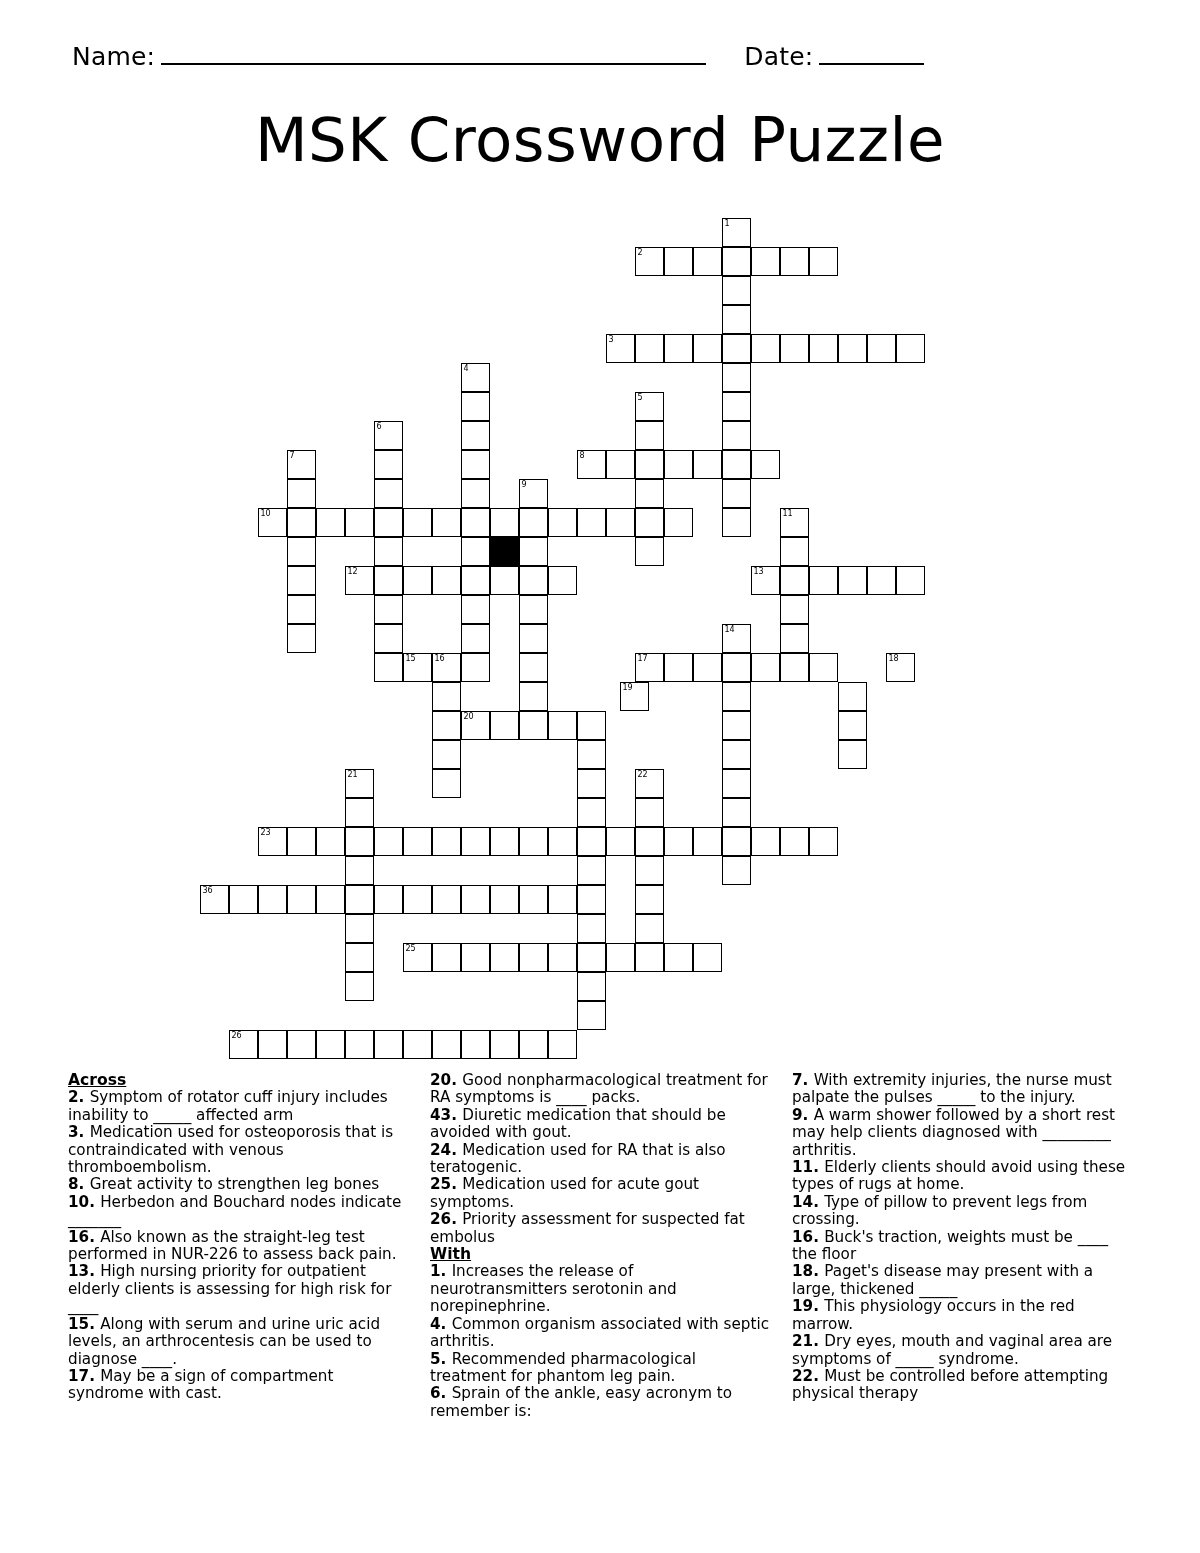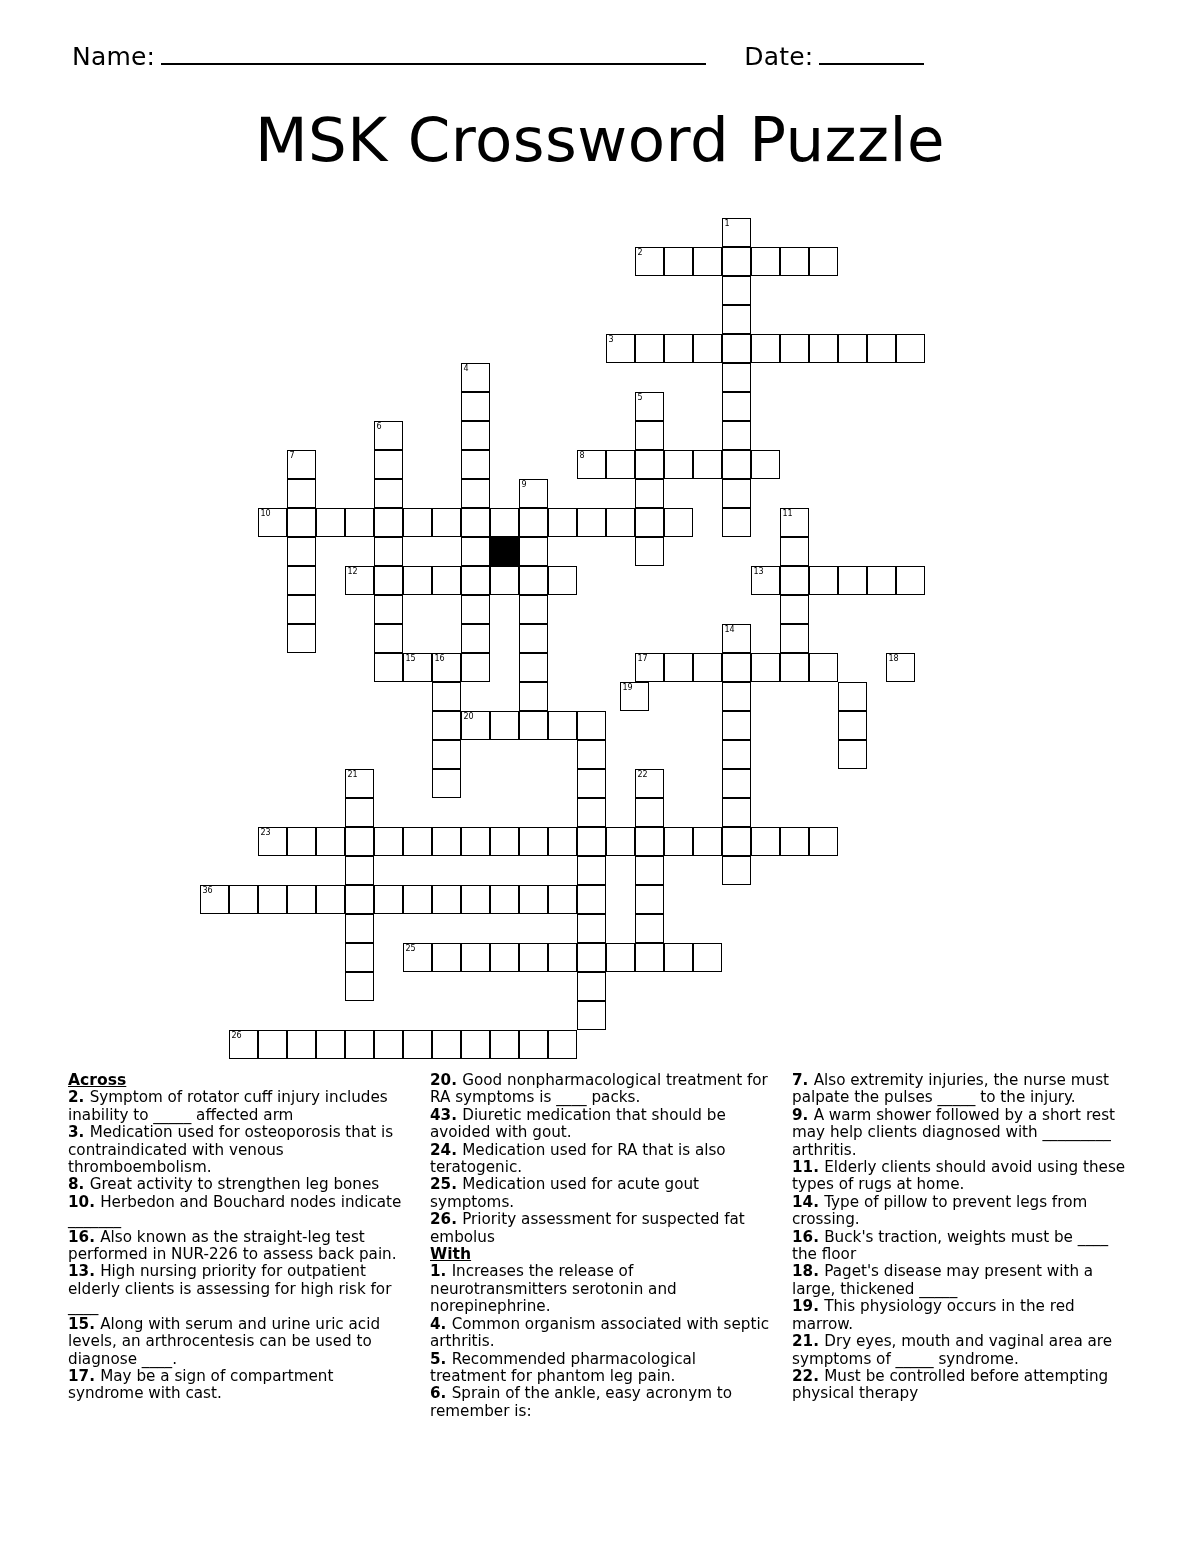--- a/index.html
+++ b/index.html
@@ -404,21 +404,21 @@
         <p class="clue"><b>24. </b><span>Medication used for RA that is also teratogenic.</span></p>
         <p class="clue"><b>25. </b><span>Medication used for acute gout symptoms.</span></p>
         <p class="clue"><b>26. </b><span>Priority assessment for suspected fat embolus</span></p>
         <div class="sec-head">With</div>
         <p class="clue"><b>1. </b><span>Increases the release of neurotransmitters serotonin and norepinephrine.</span></p>
         <p class="clue"><b>4. </b><span>Common organism associated with septic arthritis.</span></p>
         <p class="clue"><b>5. </b><span>Recommended pharmacological treatment for phantom leg pain.</span></p>
         <p class="clue"><b>6. </b><span>Sprain of the ankle, easy acronym to remember is:</span></p>
       </div>
     <div class="clue-col right" id="col-right">
-        <p class="clue"><b>7. </b><span>Also extremity injuries, the nurse must palpate the pulses _____ to the injury.</span></p>
+        <p class="clue"><b>7. </b><span>With extremity injuries, the nurse must palpate the pulses _____ to the injury.</span></p>
         <p class="clue"><b>9. </b><span>A warm shower followed by a short rest may help clients diagnosed with _________ arthritis.</span></p>
         <p class="clue"><b>11. </b><span>Elderly clients should avoid using these types of rugs at home.</span></p>
         <p class="clue"><b>14. </b><span>Type of pillow to prevent legs from crossing.</span></p>
         <p class="clue"><b>16. </b><span>Buck's traction, weights must be ____ the floor</span></p>
         <p class="clue"><b>18. </b><span>Paget's disease may present with a large, thickened _____</span></p>
         <p class="clue"><b>19. </b><span>This physiology occurs in the red marrow.</span></p>
         <p class="clue"><b>21. </b><span>Dry eyes, mouth and vaginal area are symptoms of _____ syndrome.</span></p>
         <p class="clue"><b>22. </b><span>Must be controlled before attempting physical therapy</span></p>
       </div>
   </div>

